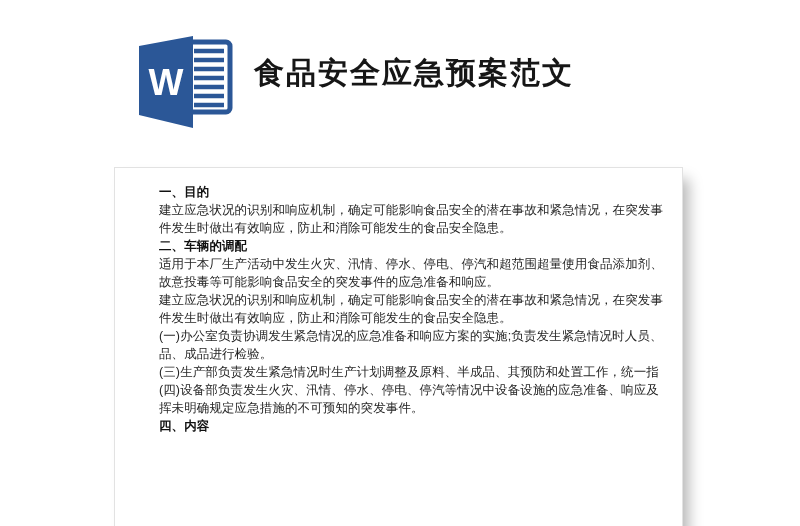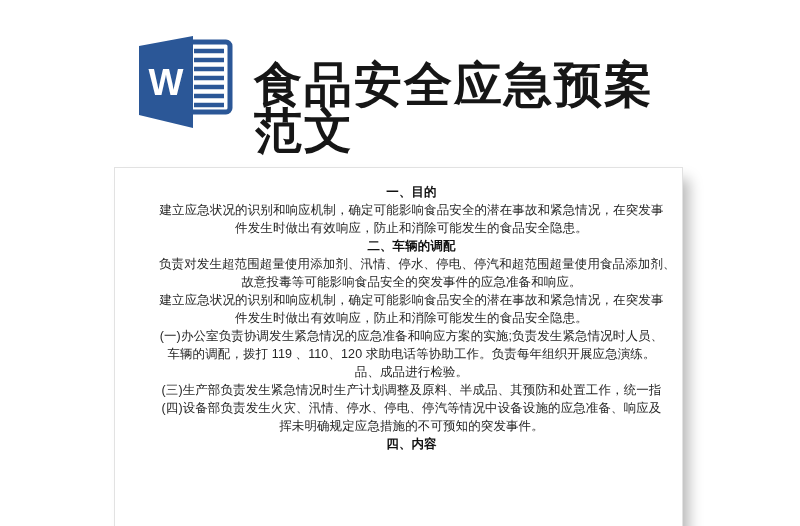--- a/index.html
+++ b/index.html
@@ -24,21 +24,21 @@
     left: 136px;
     top: 32px;
     width: 100px;
     height: 100px;
   }
   .doc-title {
     position: absolute;
     left: 254px;
     top: 30px;
     width: 430px;
-    font-size: 48px;
+    font-size: 30px;
     line-height: 46px;
     font-weight: 700;
     letter-spacing: 2px;
     color: #161616;
     word-break: break-all;
   }
   
   .page {
     position: absolute;
     left: 114px;
@@ -46,21 +46,20 @@
     width: 569px;
     height: 400px;
     background: #ffffff;
     border: 1px solid #e2e2e2;
     box-shadow: 9px 9px 13px -3px rgba(0,0,0,0.28);
     box-sizing: border-box;
   }
   .doc-text {
     padding: 15px 18px 0 44px;
     color: #262626;
-    text-align: center;
   }
   .doc-line {
     font-size: 12.5px;
     line-height: 18px;
     white-space: pre;
     letter-spacing: 0.1px;
   }
   .doc-line.b {
     font-weight: 700;
     color: #111111;
@@ -89,26 +88,25 @@
   </svg>
 
   <h1 class="doc-title">食品安全应急预案范文</h1>
 
   <div class="page">
     <div class="doc-text" id="doc-lines">
         <div class="doc-line b">一、目的</div>
         <div class="doc-line">建立应急状况的识别和响应机制，确定可能影响食品安全的潜在事故和紧急情况，在突发事</div>
         <div class="doc-line">件发生时做出有效响应，防止和消除可能发生的食品安全隐患。</div>
         <div class="doc-line b">二、车辆的调配</div>
-        <div class="doc-line">负责对发生超范围超量使用添加剂、汛情、停水、停电、停汽和超范围超量使用食品添加剂、</div>
+        <div class="doc-line">适用于本厂生产活动中发生火灾、汛情、停水、停电、停汽和超范围超量使用食品添加剂、</div>
         <div class="doc-line">故意投毒等可能影响食品安全的突发事件的应急准备和响应。</div>
         <div class="doc-line">建立应急状况的识别和响应机制，确定可能影响食品安全的潜在事故和紧急情况，在突发事</div>
         <div class="doc-line">件发生时做出有效响应，防止和消除可能发生的食品安全隐患。</div>
         <div class="doc-line">(一)办公室负责协调发生紧急情况的应急准备和响应方案的实施;负责发生紧急情况时人员、</div>
-        <div class="doc-line">车辆的调配，拨打 119 、110、120 求助电话等协助工作。负责每年组织开展应急演练。</div>
         <div class="doc-line">品、成品进行检验。</div>
         <div class="doc-line">(三)生产部负责发生紧急情况时生产计划调整及原料、半成品、其预防和处置工作，统一指</div>
         <div class="doc-line">(四)设备部负责发生火灾、汛情、停水、停电、停汽等情况中设备设施的应急准备、响应及</div>
         <div class="doc-line">挥未明确规定应急措施的不可预知的突发事件。</div>
         <div class="doc-line b">四、内容</div>
       </div>
   </div>
 
 </div>
 

